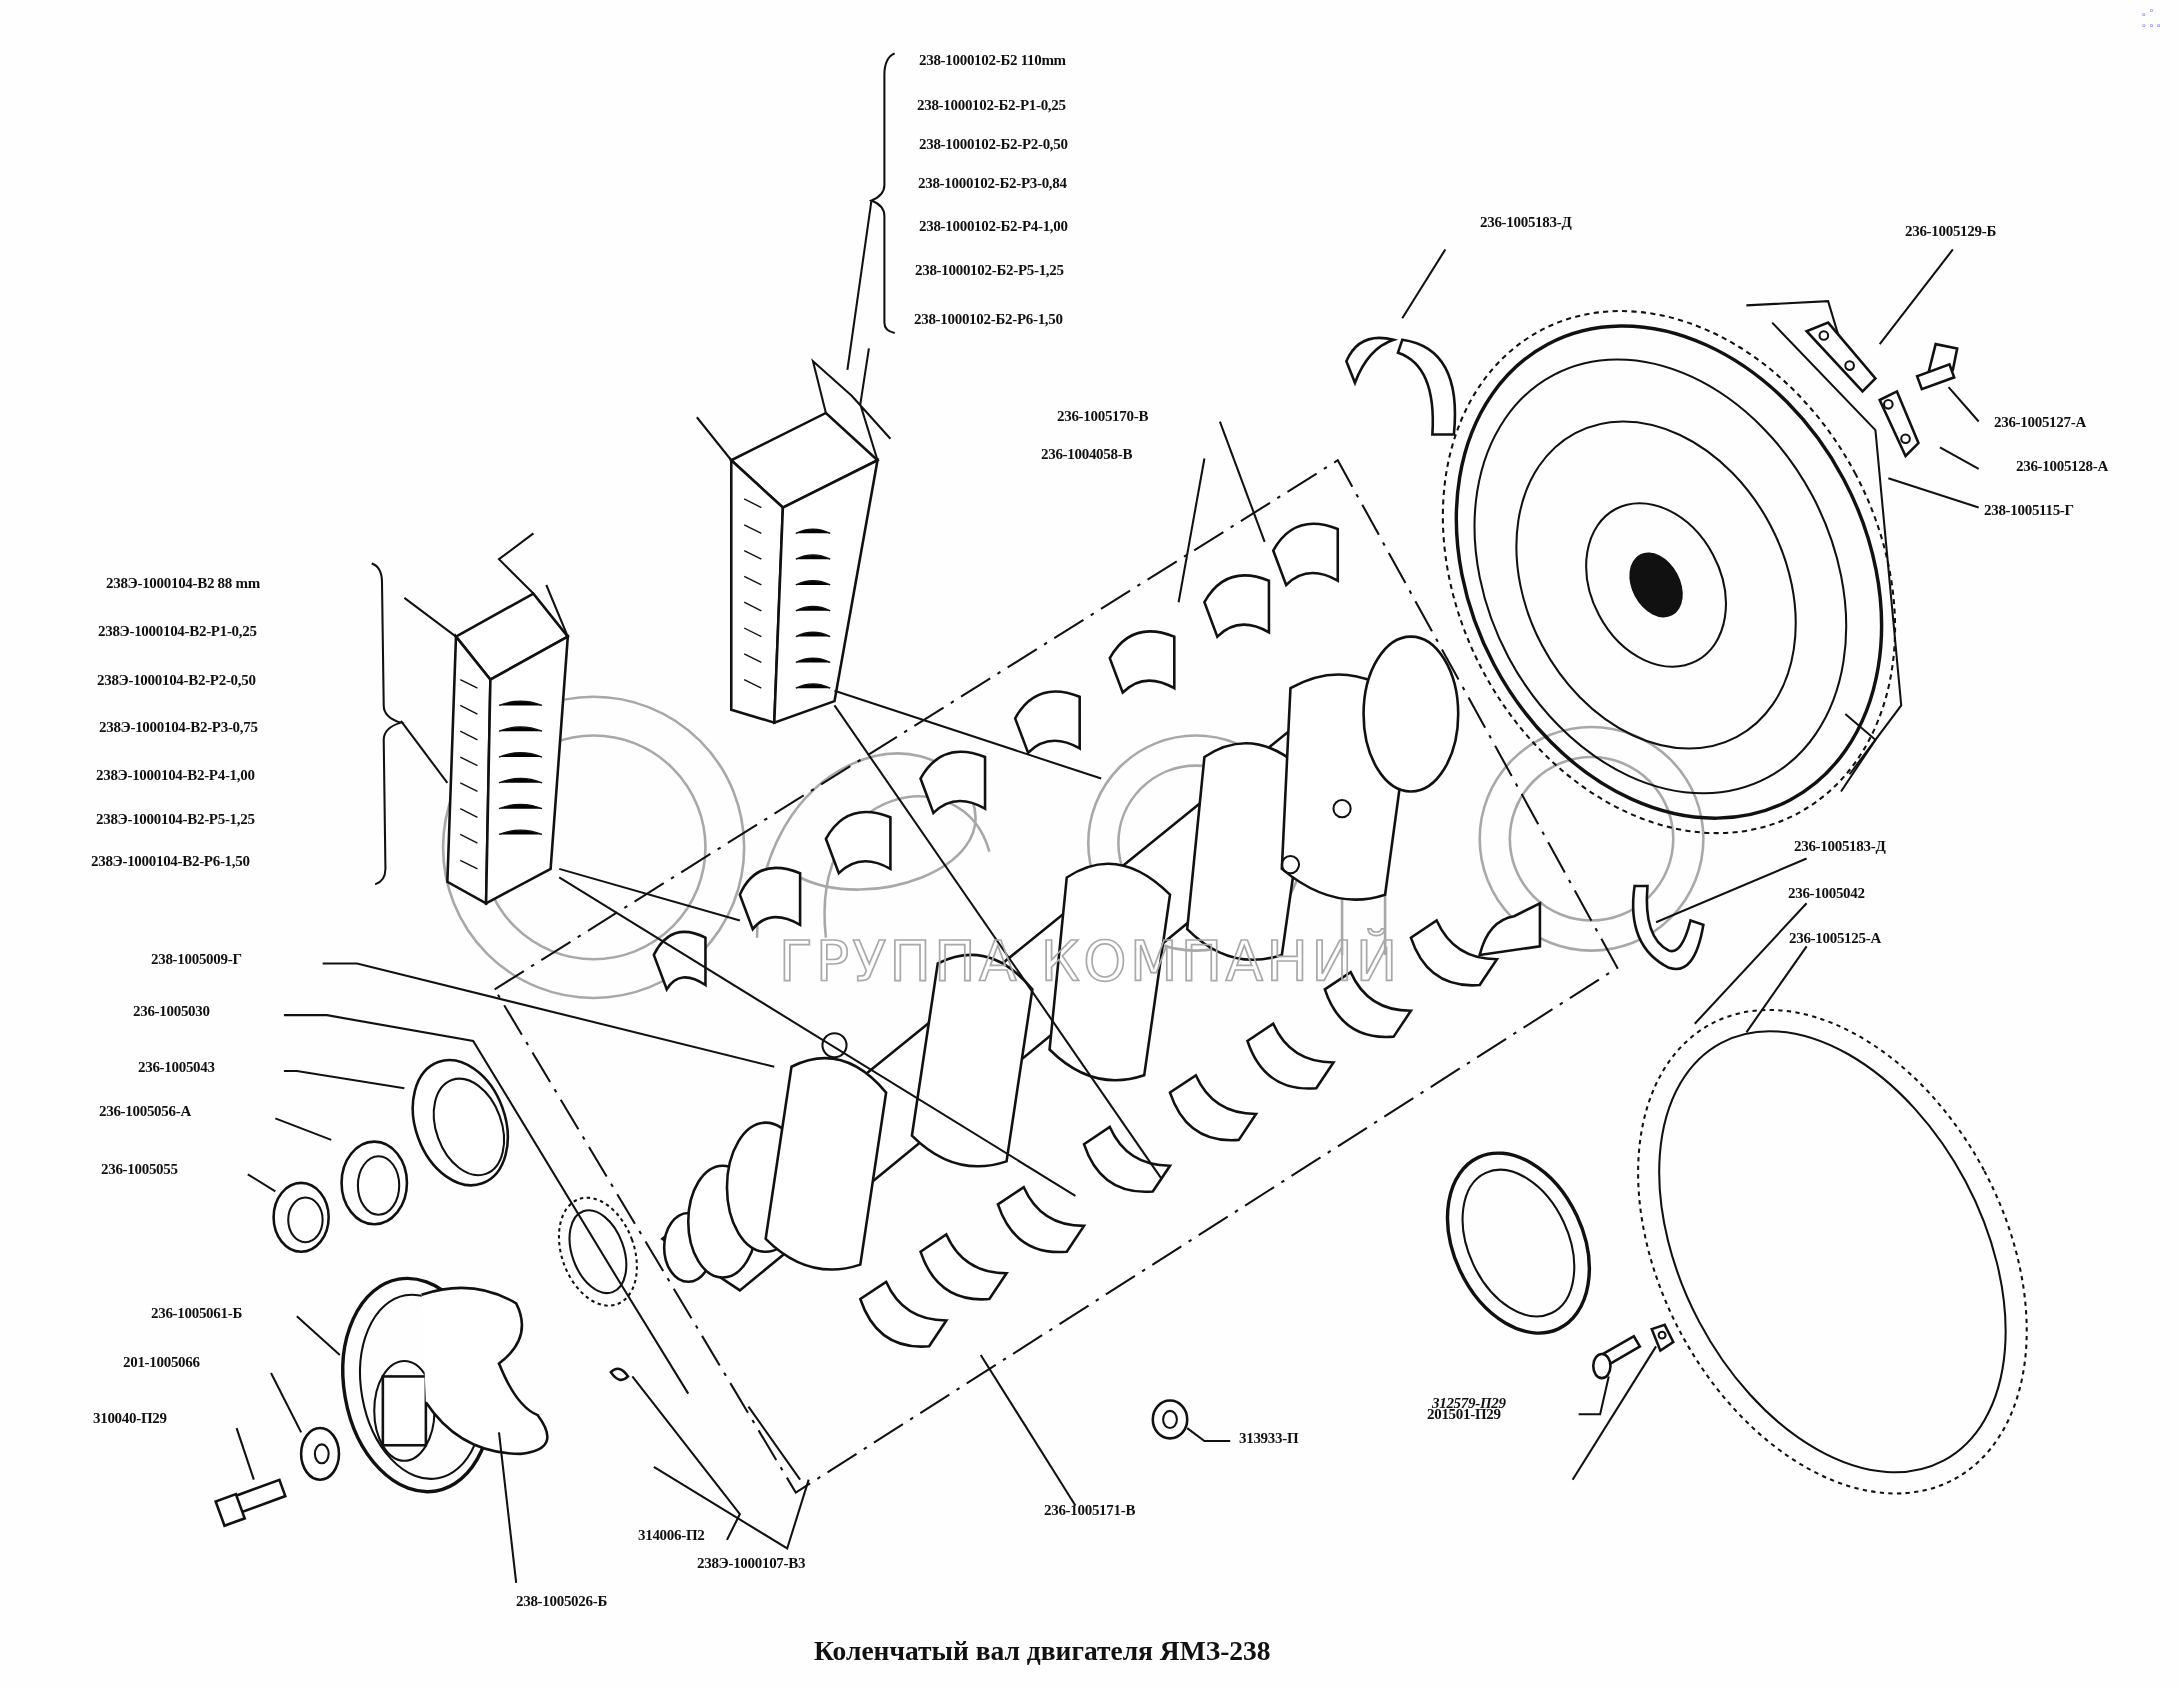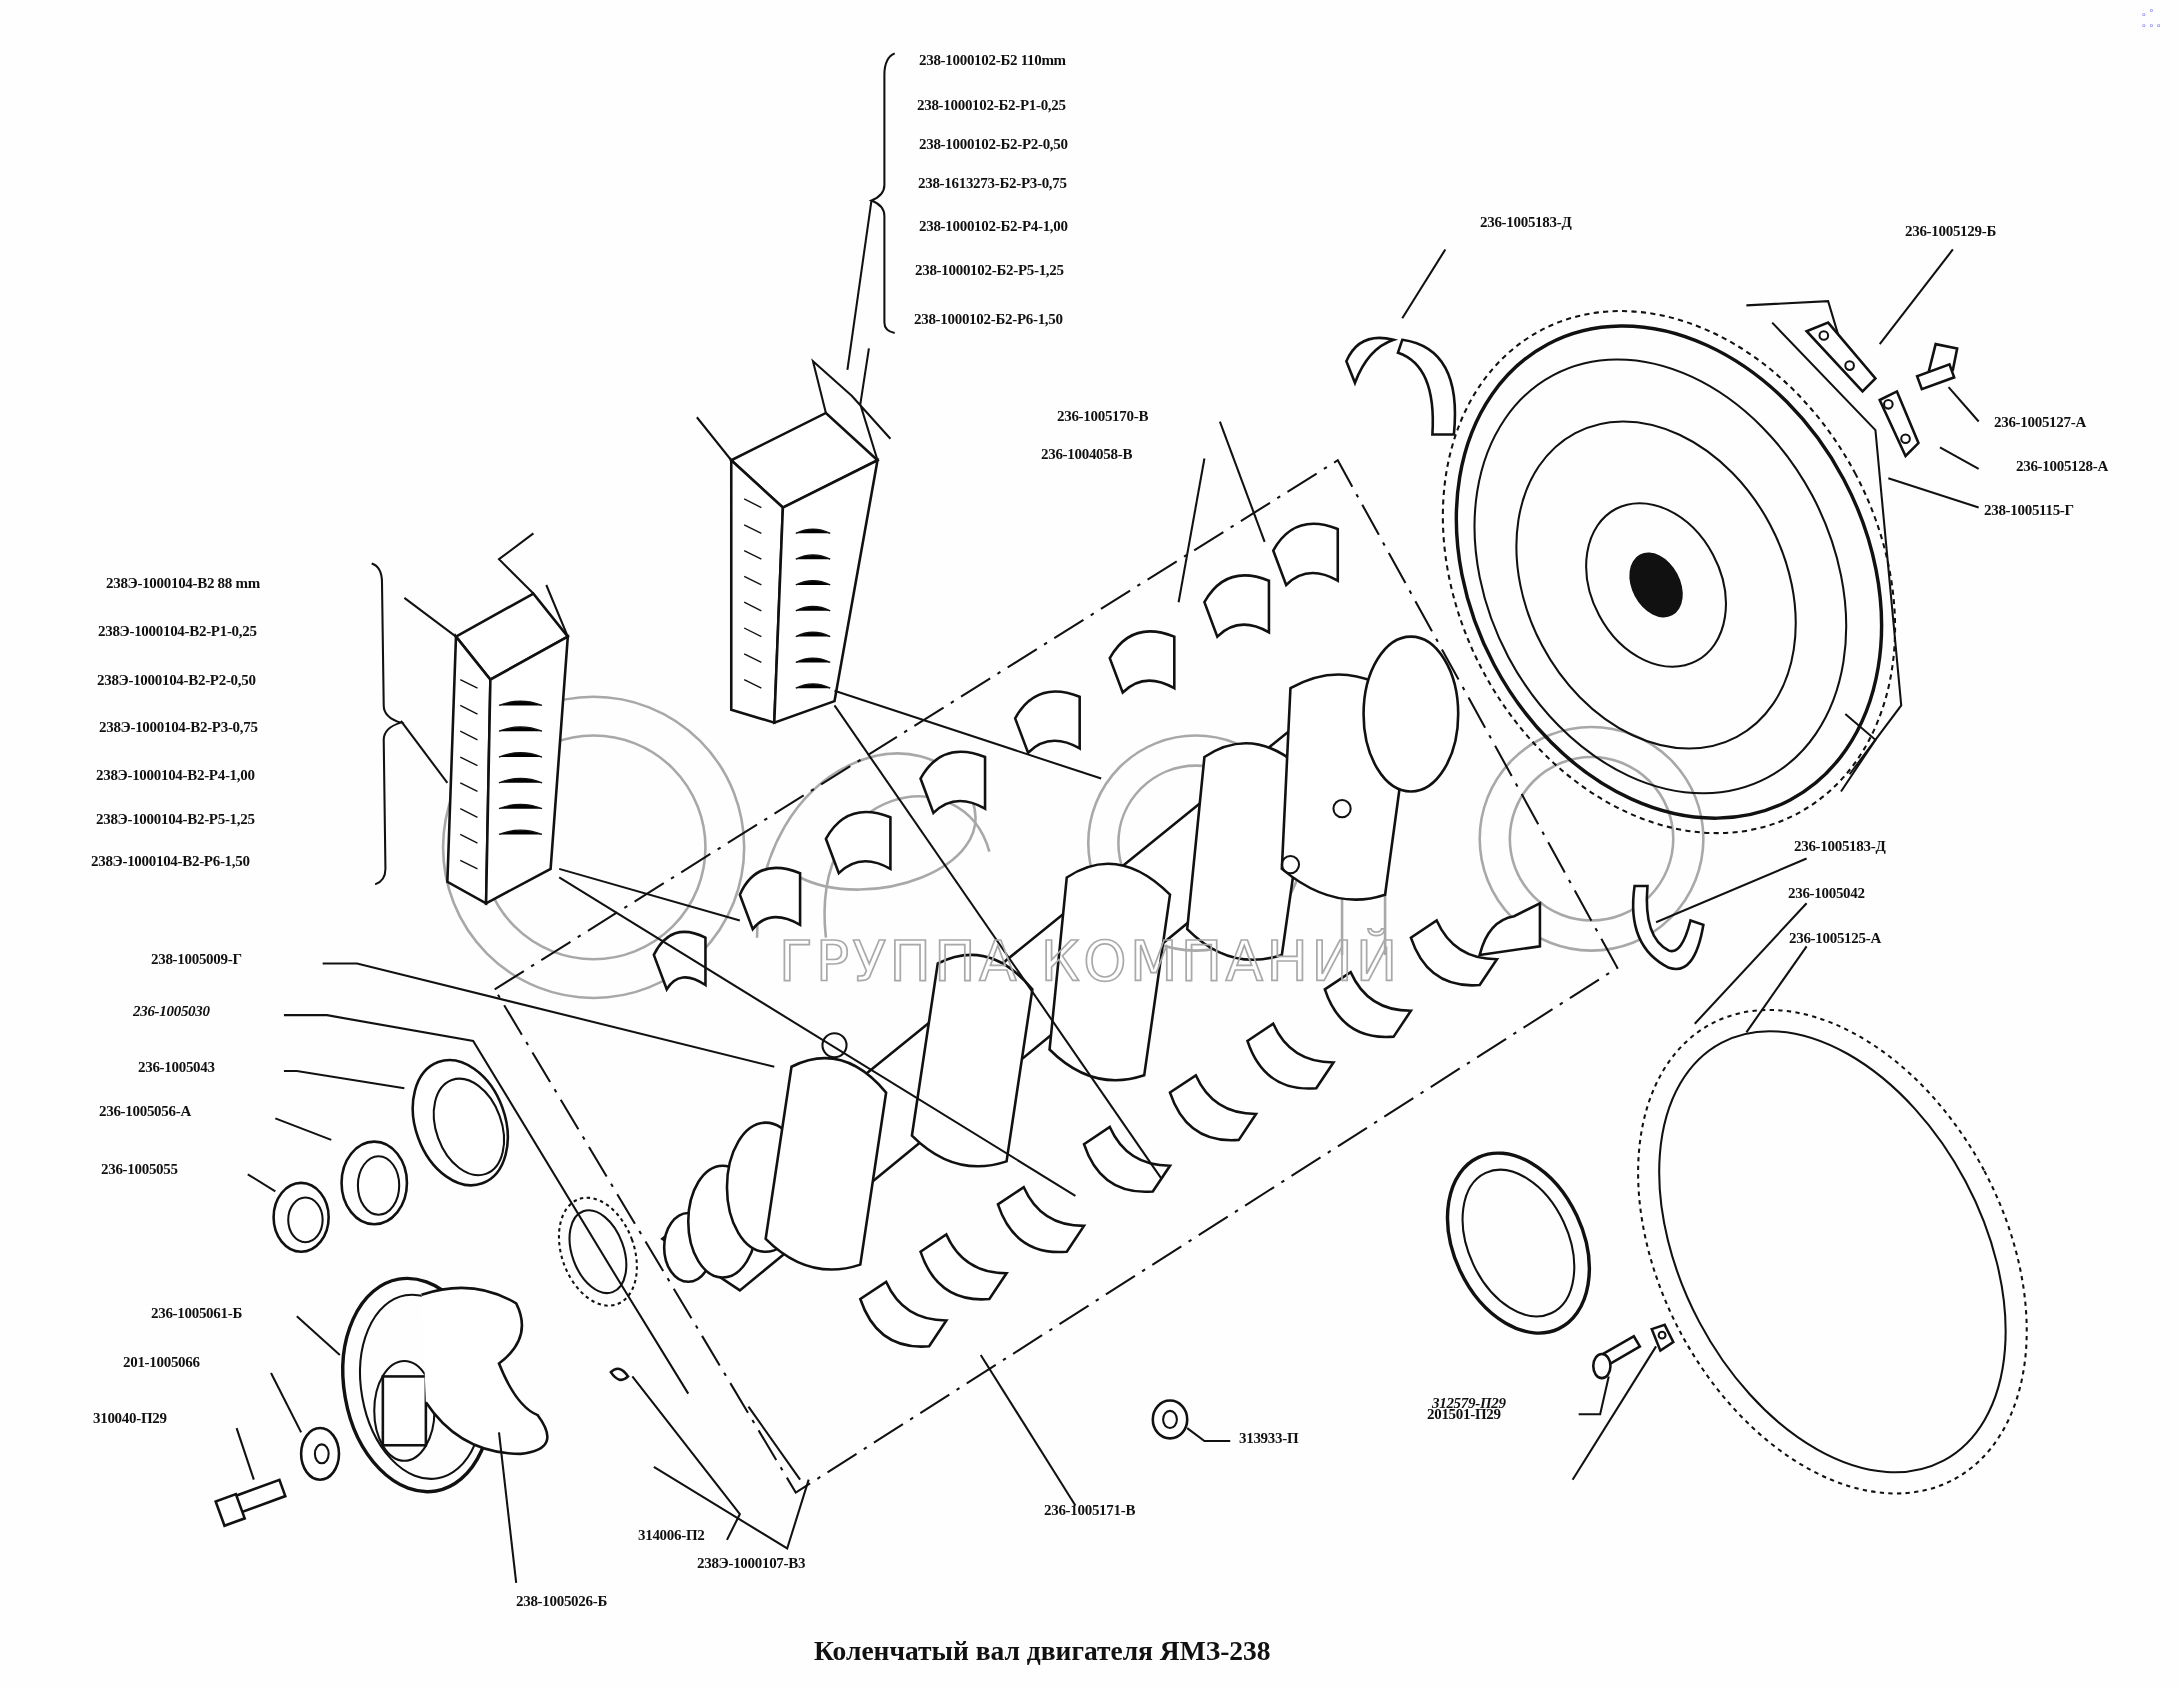--- a/index.html
+++ b/index.html
@@ -230,21 +230,21 @@
   </svg>
 
   <div class="wm-text" style="left:779px;top:929px;">ГРУППА КОМПАНИЙ</div>
 
   <div class="corner-glyph" style="left:2141px;top:6.9px;">ₒ° ₒₒₒ</div>
 
   <div>
     <div class="lbl" style="left:919px;top:53px;">238-1000102-Б2 110mm</div>
     <div class="lbl" style="left:917px;top:98px;">238-1000102-Б2-Р1-0,25</div>
     <div class="lbl" style="left:919px;top:137px;">238-1000102-Б2-Р2-0,50</div>
-    <div class="lbl" style="left:918px;top:176px;">238-1613273-Б2-Р3-0,75</div>
+    <div class="lbl" style="left:918px;top:176px;">238-1000102-Б2-Р3-0,84</div>
     <div class="lbl" style="left:919px;top:219px;">238-1000102-Б2-Р4-1,00</div>
     <div class="lbl" style="left:915px;top:263px;">238-1000102-Б2-Р5-1,25</div>
     <div class="lbl" style="left:914px;top:312px;">238-1000102-Б2-Р6-1,50</div>
   </div>
 
   <div>
     <div class="lbl" style="left:106px;top:576px;">238Э-1000104-В2 88 mm</div>
     <div class="lbl" style="left:98px;top:624px;">238Э-1000104-В2-Р1-0,25</div>
     <div class="lbl" style="left:97px;top:673px;">238Э-1000104-В2-Р2-0,50</div>
     <div class="lbl" style="left:99px;top:720px;">238Э-1000104-В2-Р3-0,75</div>
@@ -264,21 +264,21 @@
   <div class="lbl" style="left:1788px;top:886px;">236-1005042</div>
   <div class="lbl" style="left:1789px;top:931px;">236-1005125-А</div>
   <div class="lbl" style="left:1427px;top:1407px;">201501-П29</div>
   <div class="lbl" style="left:1432px;top:1396px;font-style:italic;">312579-П29</div>
   <div class="lbl" style="left:1239px;top:1431px;">313933-П</div>
   <div class="lbl" style="left:1044px;top:1503px;">236-1005171-В</div>
   <div class="lbl" style="left:697px;top:1556px;">238Э-1000107-В3</div>
   <div class="lbl" style="left:638px;top:1528px;">314006-П2</div>
   <div class="lbl" style="left:516px;top:1594px;">238-1005026-Б</div>
   <div class="lbl" style="left:151px;top:952px;">238-1005009-Г</div>
-  <div class="lbl" style="left:133px;top:1004px;font-style:italic;">236-1005030</div>
+  <div class="lbl" style="left:133px;top:1004px;">236-1005030</div>
   <div class="lbl" style="left:138px;top:1060px;">236-1005043</div>
   <div class="lbl" style="left:99px;top:1104px;">236-1005056-А</div>
   <div class="lbl" style="left:101px;top:1162px;">236-1005055</div>
   <div class="lbl" style="left:123px;top:1306px;margin-left:28px;">236-1005061-Б</div>
   <div class="lbl" style="left:123px;top:1355px;">201-1005066</div>
   <div class="lbl" style="left:93px;top:1411px;">310040-П29</div>
 
   <div class="title" style="left:814px;top:1635px;">Коленчатый вал двигателя ЯМЗ-238</div>
 </div>
 

